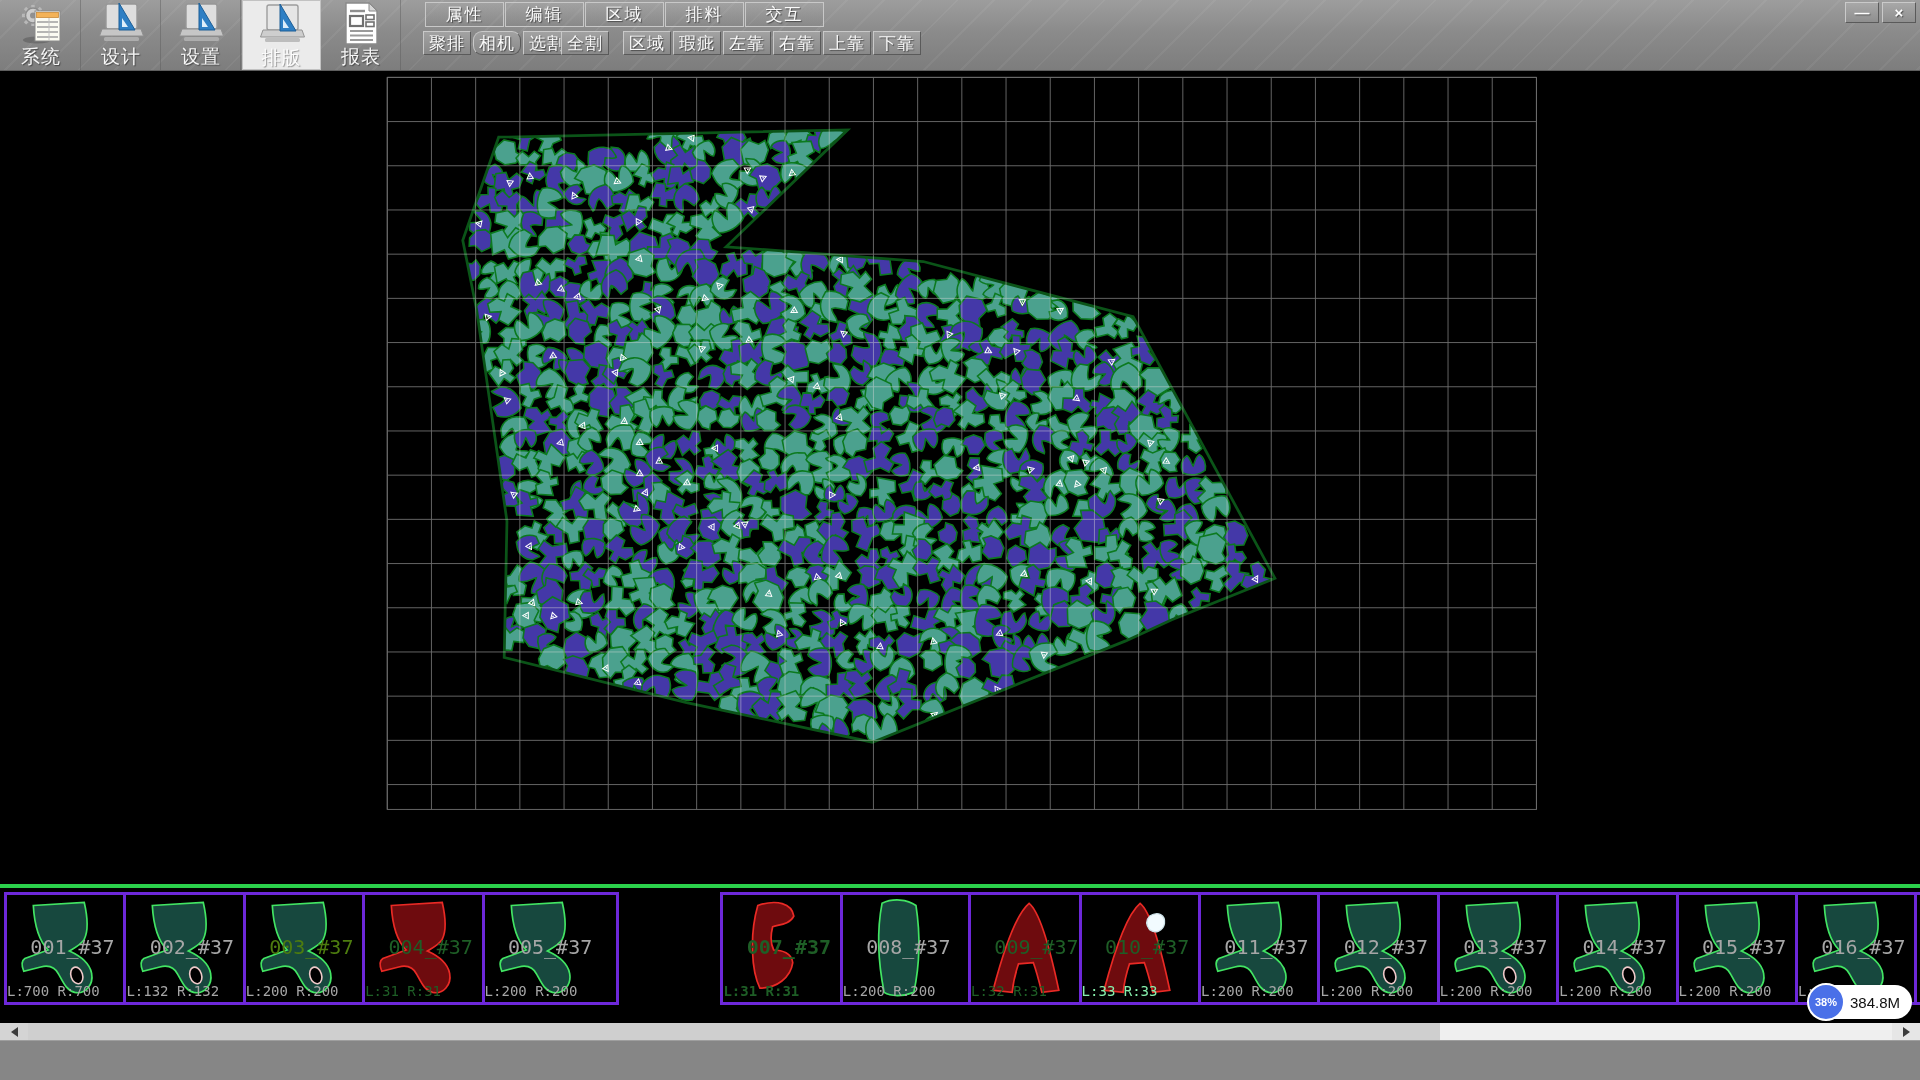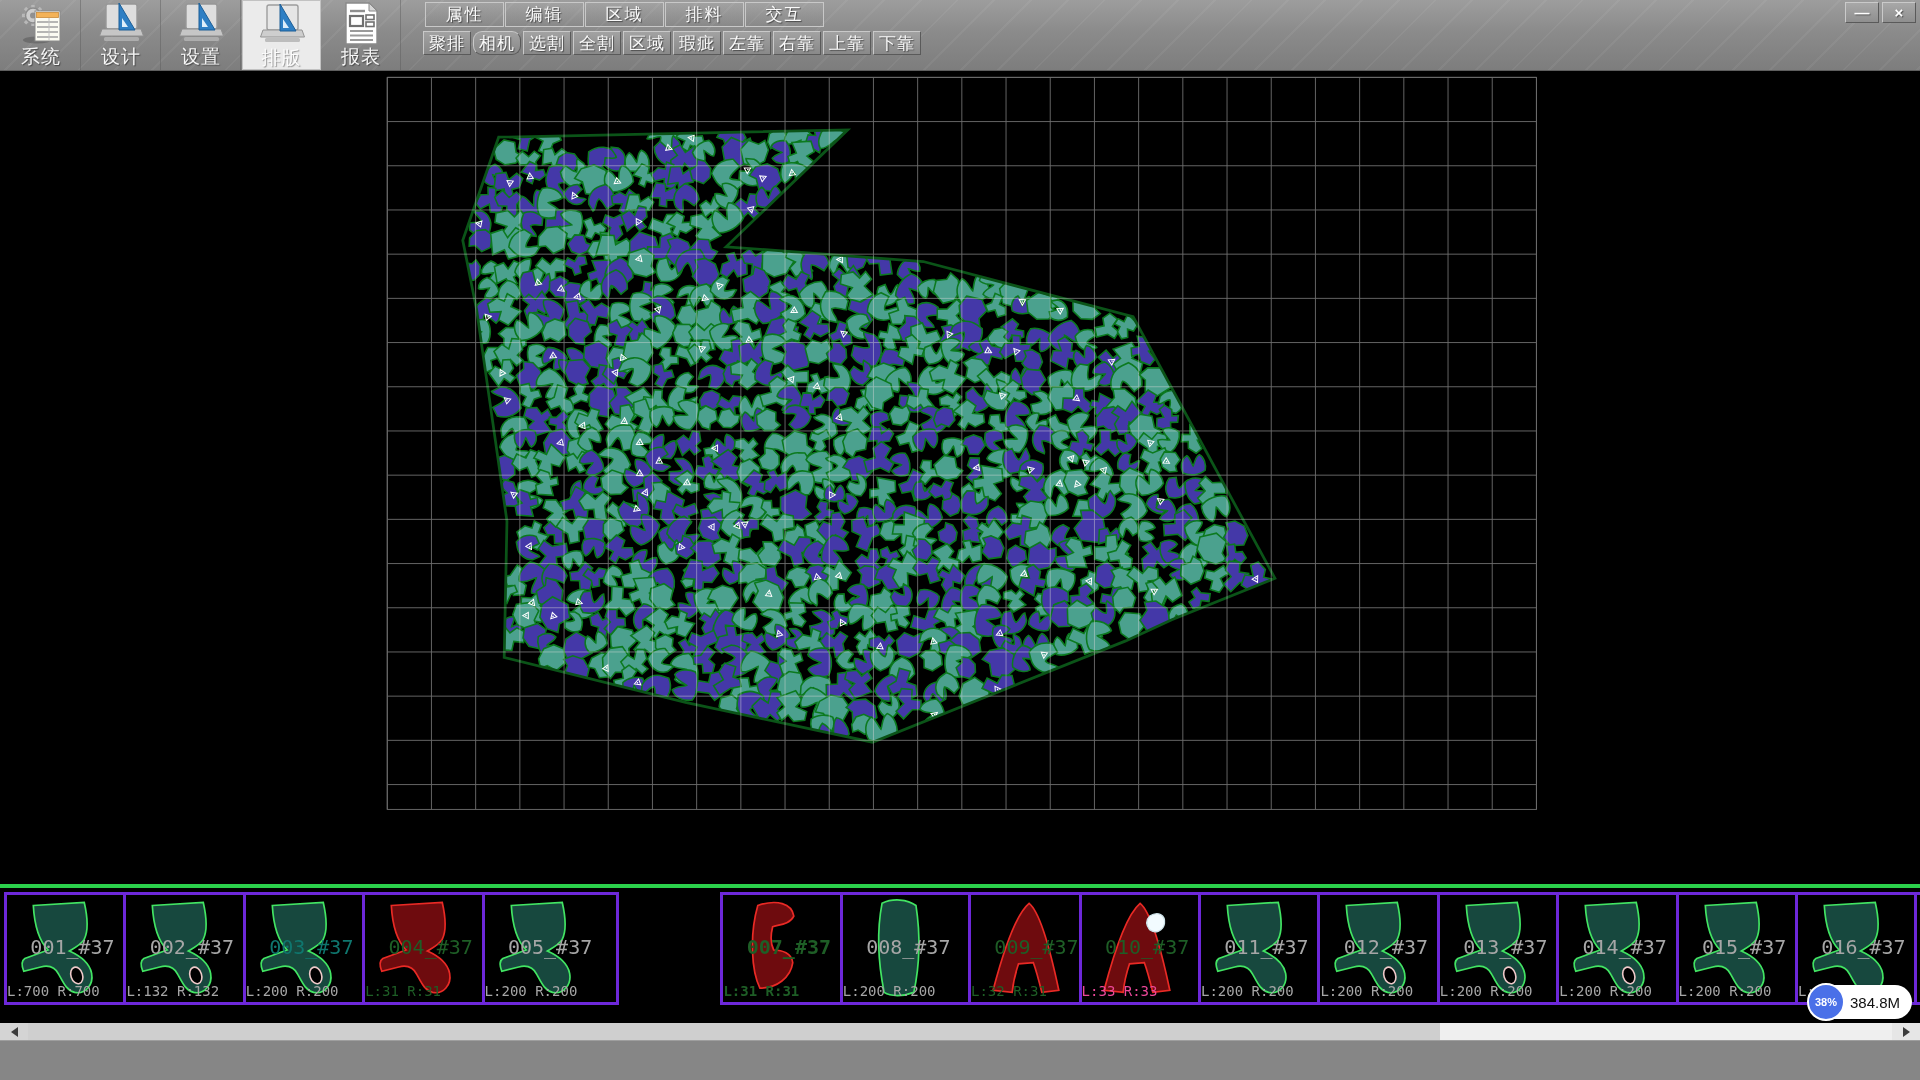--- a/index.html
+++ b/index.html
@@ -1098,21 +1098,21 @@
       <div class="tab" style="left: 425px;">属性</div>
       <div class="tab" style="left: 505px;">编辑</div>
       <div class="tab" style="left: 585px;">区域</div>
       <div class="tab" style="left: 665px;">排料</div>
       <div class="tab" style="left: 745px;">交互</div>
     </div>
   <div id="acts-row">
       <div class="act" style="left: 423px;">聚排</div>
       <div class="act" style="left: 473px; border-radius: 9px;">相机</div>
       <div class="act" style="left: 523px; text-align: right;">选割</div>
-      <div class="act" style="left: 573px; text-align: right;">全割</div>
+      <div class="act" style="left: 561px; text-align: right;">全割</div>
       <div class="act" style="left: 623px;">区域</div>
       <div class="act" style="left: 673px;">瑕疵</div>
       <div class="act" style="left: 723px;">左靠</div>
       <div class="act" style="left: 773px;">右靠</div>
       <div class="act" style="left: 823px;">上靠</div>
       <div class="act" style="left: 873px;">下靠</div>
     </div>
 
   <div class="winbtn" style="left:1845px">—</div>
   <div class="winbtn" style="left:1882px">×</div>
@@ -1133,21 +1133,21 @@
         <ellipse cx="63" cy="74" rx="5.5" ry="8" transform="rotate(-18 63 74)" fill="#000" stroke="#eec9c9" stroke-width="1.5"></ellipse>
       </svg>
       <div class="ttl" style="color:#a6a6a6">002_#37</div>
       <div class="inf" style="color:#a6a6a6">L:132 R:132</div>
     </div>
     <div class="cell" style="left: 242.8px;">
       <svg width="106" height="106" viewBox="0 0 100 100">
         <path d="M22,8 L70,5 C73,18 74,32 70,40 C67,45 61,48 56,51 C65,55 75,62 77,72 C79,83 71,92 61,90 C53,88 50,80 46,73 C43,67 37,64 29,66 L13,70 C11,65 11,60 14,58 L36,50 C27,41 23,26 22,8 Z" fill="#17483e" stroke="#42e463" stroke-width="1.6"></path>
         <ellipse cx="63" cy="74" rx="5.5" ry="8" transform="rotate(-18 63 74)" fill="#000" stroke="#eec9c9" stroke-width="1.5"></ellipse>
       </svg>
-      <div class="ttl" style="color:#0f766e">003_#37</div>
+      <div class="ttl" style="color:#4d7c0f">003_#37</div>
       <div class="inf" style="color:#a6a6a6">L:200 R:200</div>
     </div>
     <div class="cell" style="left: 362.2px;">
       <svg width="106" height="106" viewBox="0 0 100 100">
         <path d="M22,8 L70,5 C73,18 74,32 70,40 C67,45 61,48 56,51 C65,55 75,62 77,72 C79,83 71,92 61,90 C53,88 50,80 46,73 C43,67 37,64 29,66 L13,70 C11,65 11,60 14,58 L36,50 C27,41 23,26 22,8 Z" fill="#6e0b0e" stroke="#e92a25" stroke-width="1.6"></path>
       </svg>
       <div class="ttl" style="color:#1e5e26">004_#37</div>
       <div class="inf" style="color:#1e5e26">L:31 R:31</div>
     </div>
     <div class="cell" style="left: 481.6px;">
@@ -1177,21 +1177,21 @@
       </svg>
       <div class="ttl" style="color:#1e5e26">009_#37</div>
       <div class="inf" style="color:#1e5e26">L:32 R:31</div>
     </div>
     <div class="cell" style="left: 1078.6px;">
       <svg width="106" height="106" viewBox="0 0 100 100">
         <path d="M52,6 C62,14 72,50 80,88 L64,90 C61,78 59,70 56,62 L42,63 C39,72 37,80 36,90 L18,88 C28,50 40,16 52,6 Z" fill="#6e0b0e" stroke="#e92a25" stroke-width="1.6"></path>
         <path d="M61,18 C69,13 76,17 75,25 C74,32 66,35 61,31 C58,27 57,22 61,18 Z" fill="#f2fbff" stroke="#cfe4ea" stroke-width="1.2"></path>
       </svg>
       <div class="ttl" style="color:#1e5e26">010_#37</div>
-      <div class="inf" style="color:#ec4899">L:33 R:33</div>
+      <div class="inf" style="color:#86efac">L:33 R:33</div>
     </div>
     <div class="cell" style="left: 1198px;">
       <svg width="106" height="106" viewBox="0 0 100 100">
         <path d="M22,8 L70,5 C73,18 74,32 70,40 C67,45 61,48 56,51 C65,55 75,62 77,72 C79,83 71,92 61,90 C53,88 50,80 46,73 C43,67 37,64 29,66 L13,70 C11,65 11,60 14,58 L36,50 C27,41 23,26 22,8 Z" fill="#17483e" stroke="#42e463" stroke-width="1.6"></path>
       </svg>
       <div class="ttl" style="color:#a6a6a6">011_#37</div>
       <div class="inf" style="color:#a6a6a6">L:200 R:200</div>
     </div>
     <div class="cell" style="left: 1317.4px;">
       <svg width="106" height="106" viewBox="0 0 100 100">

